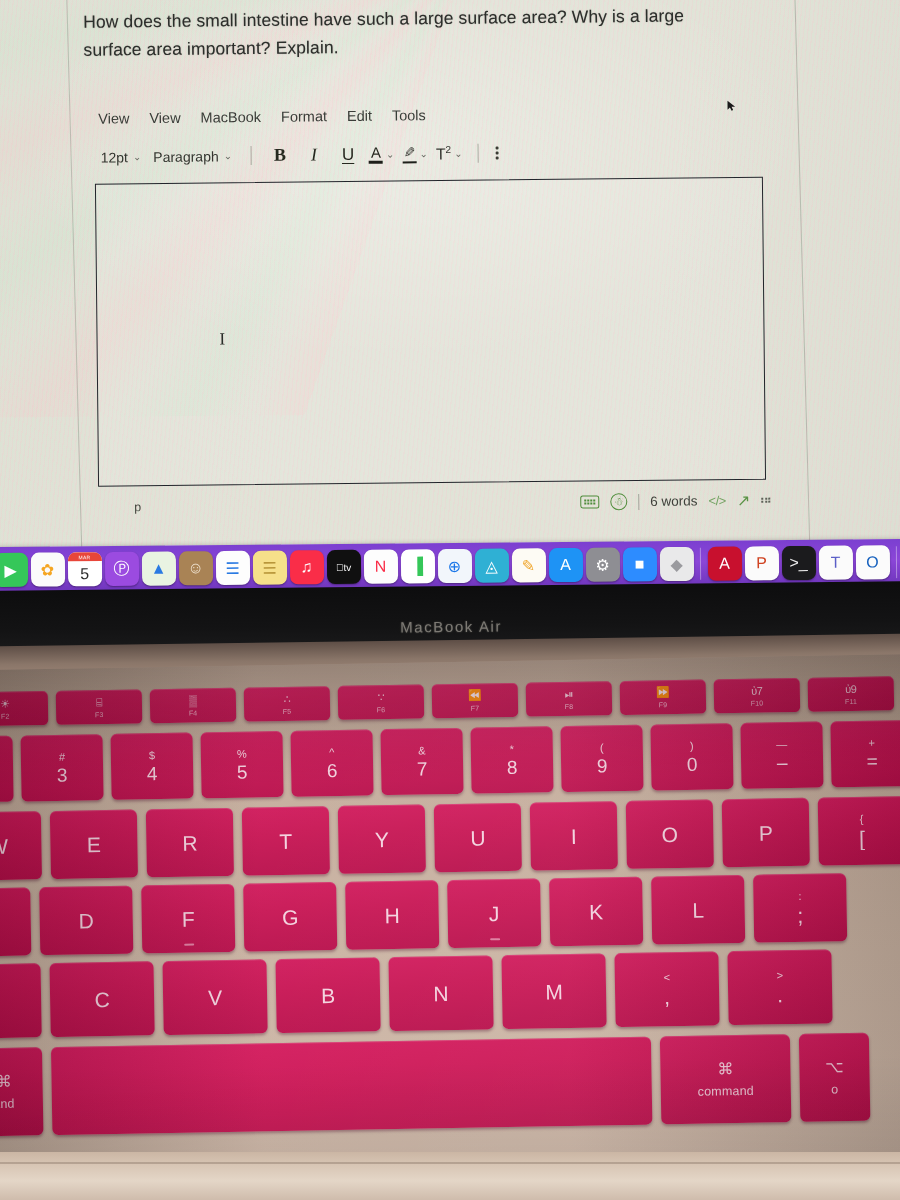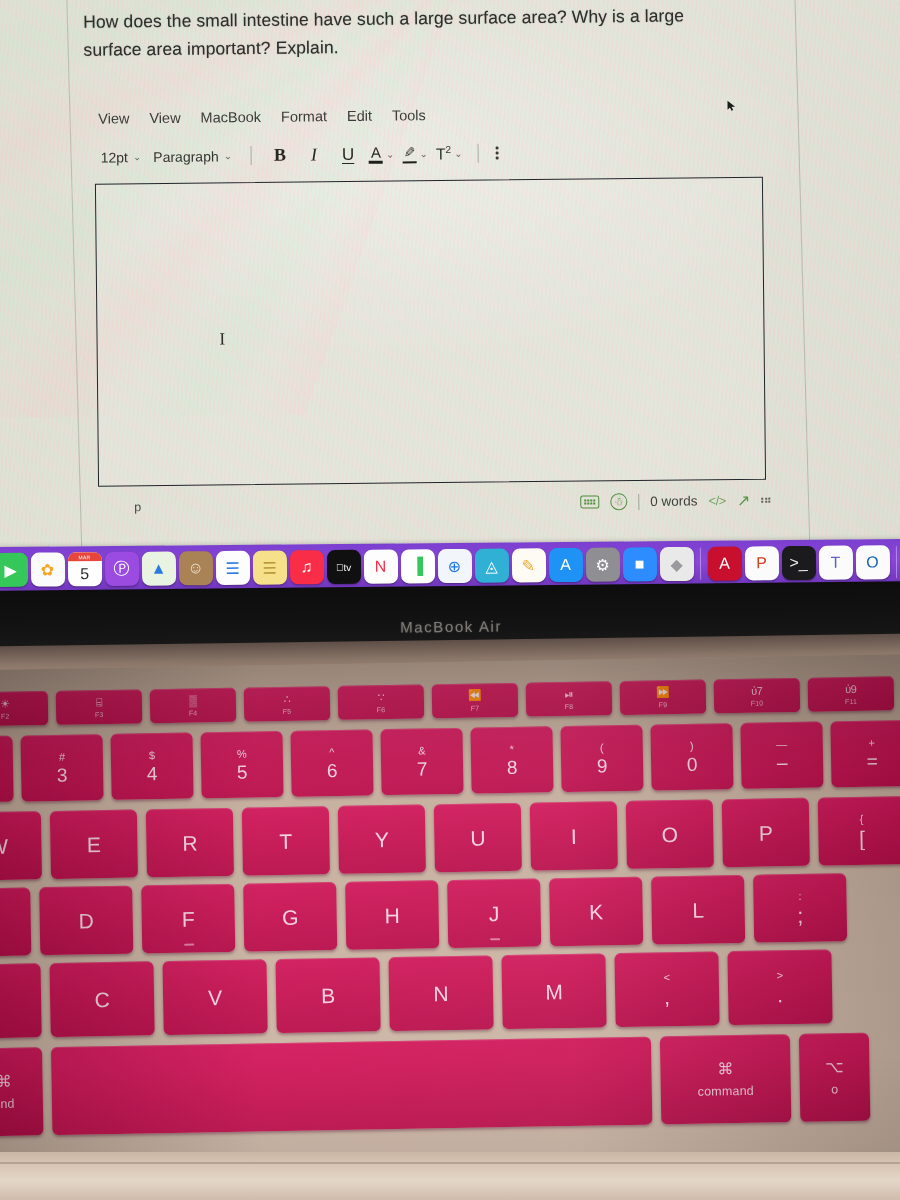--- a/index.html
+++ b/index.html
@@ -392,21 +392,21 @@
                 <i></i>
                 <i></i>
                 <i></i>
                 <i></i>
                 <i></i>
                 <i></i>
               </span>
           </span>
           <span class="st-icon a11y-icon">☃</span>
           <span class="st-sep"></span>
-          <span id="wordcount">0 words</span>
+          <span id="wordcount">6 words</span>
           <span class="code-icon">&lt;/&gt;</span>
           <span class="expand-icon">↗</span>
           <span class="grip-icon">
               <i></i>
               <i></i>
               <i></i>
               <i></i>
               <i></i>
               <i></i>
             </span>

